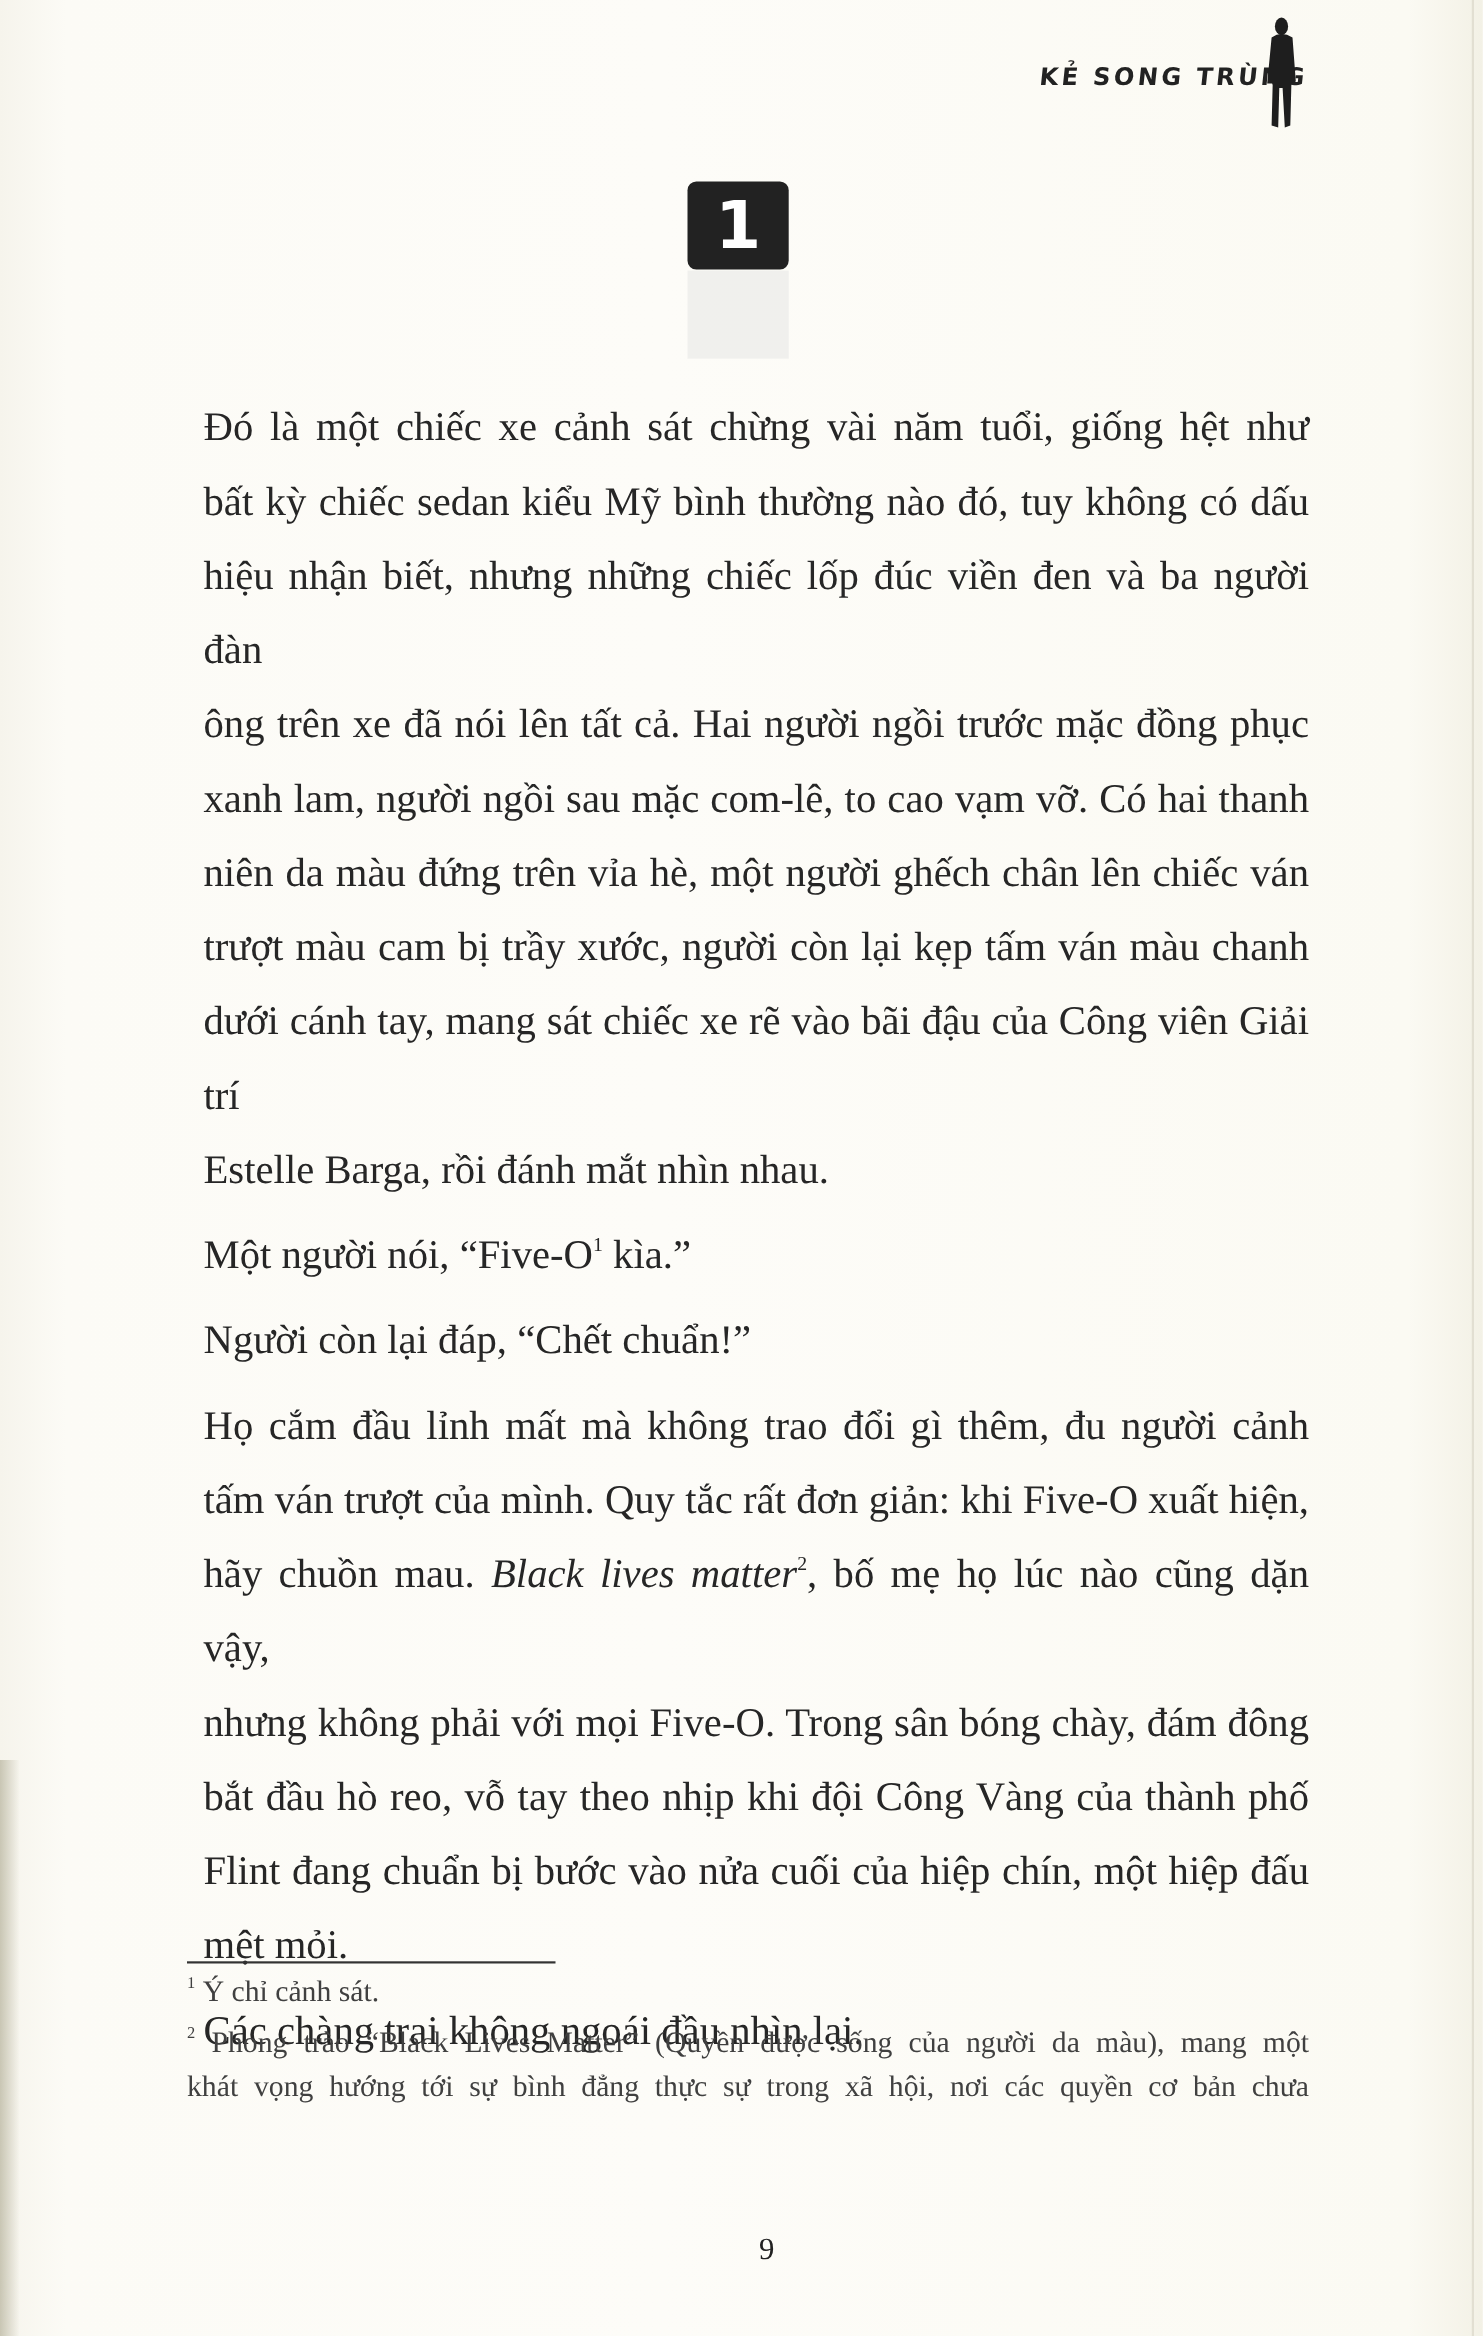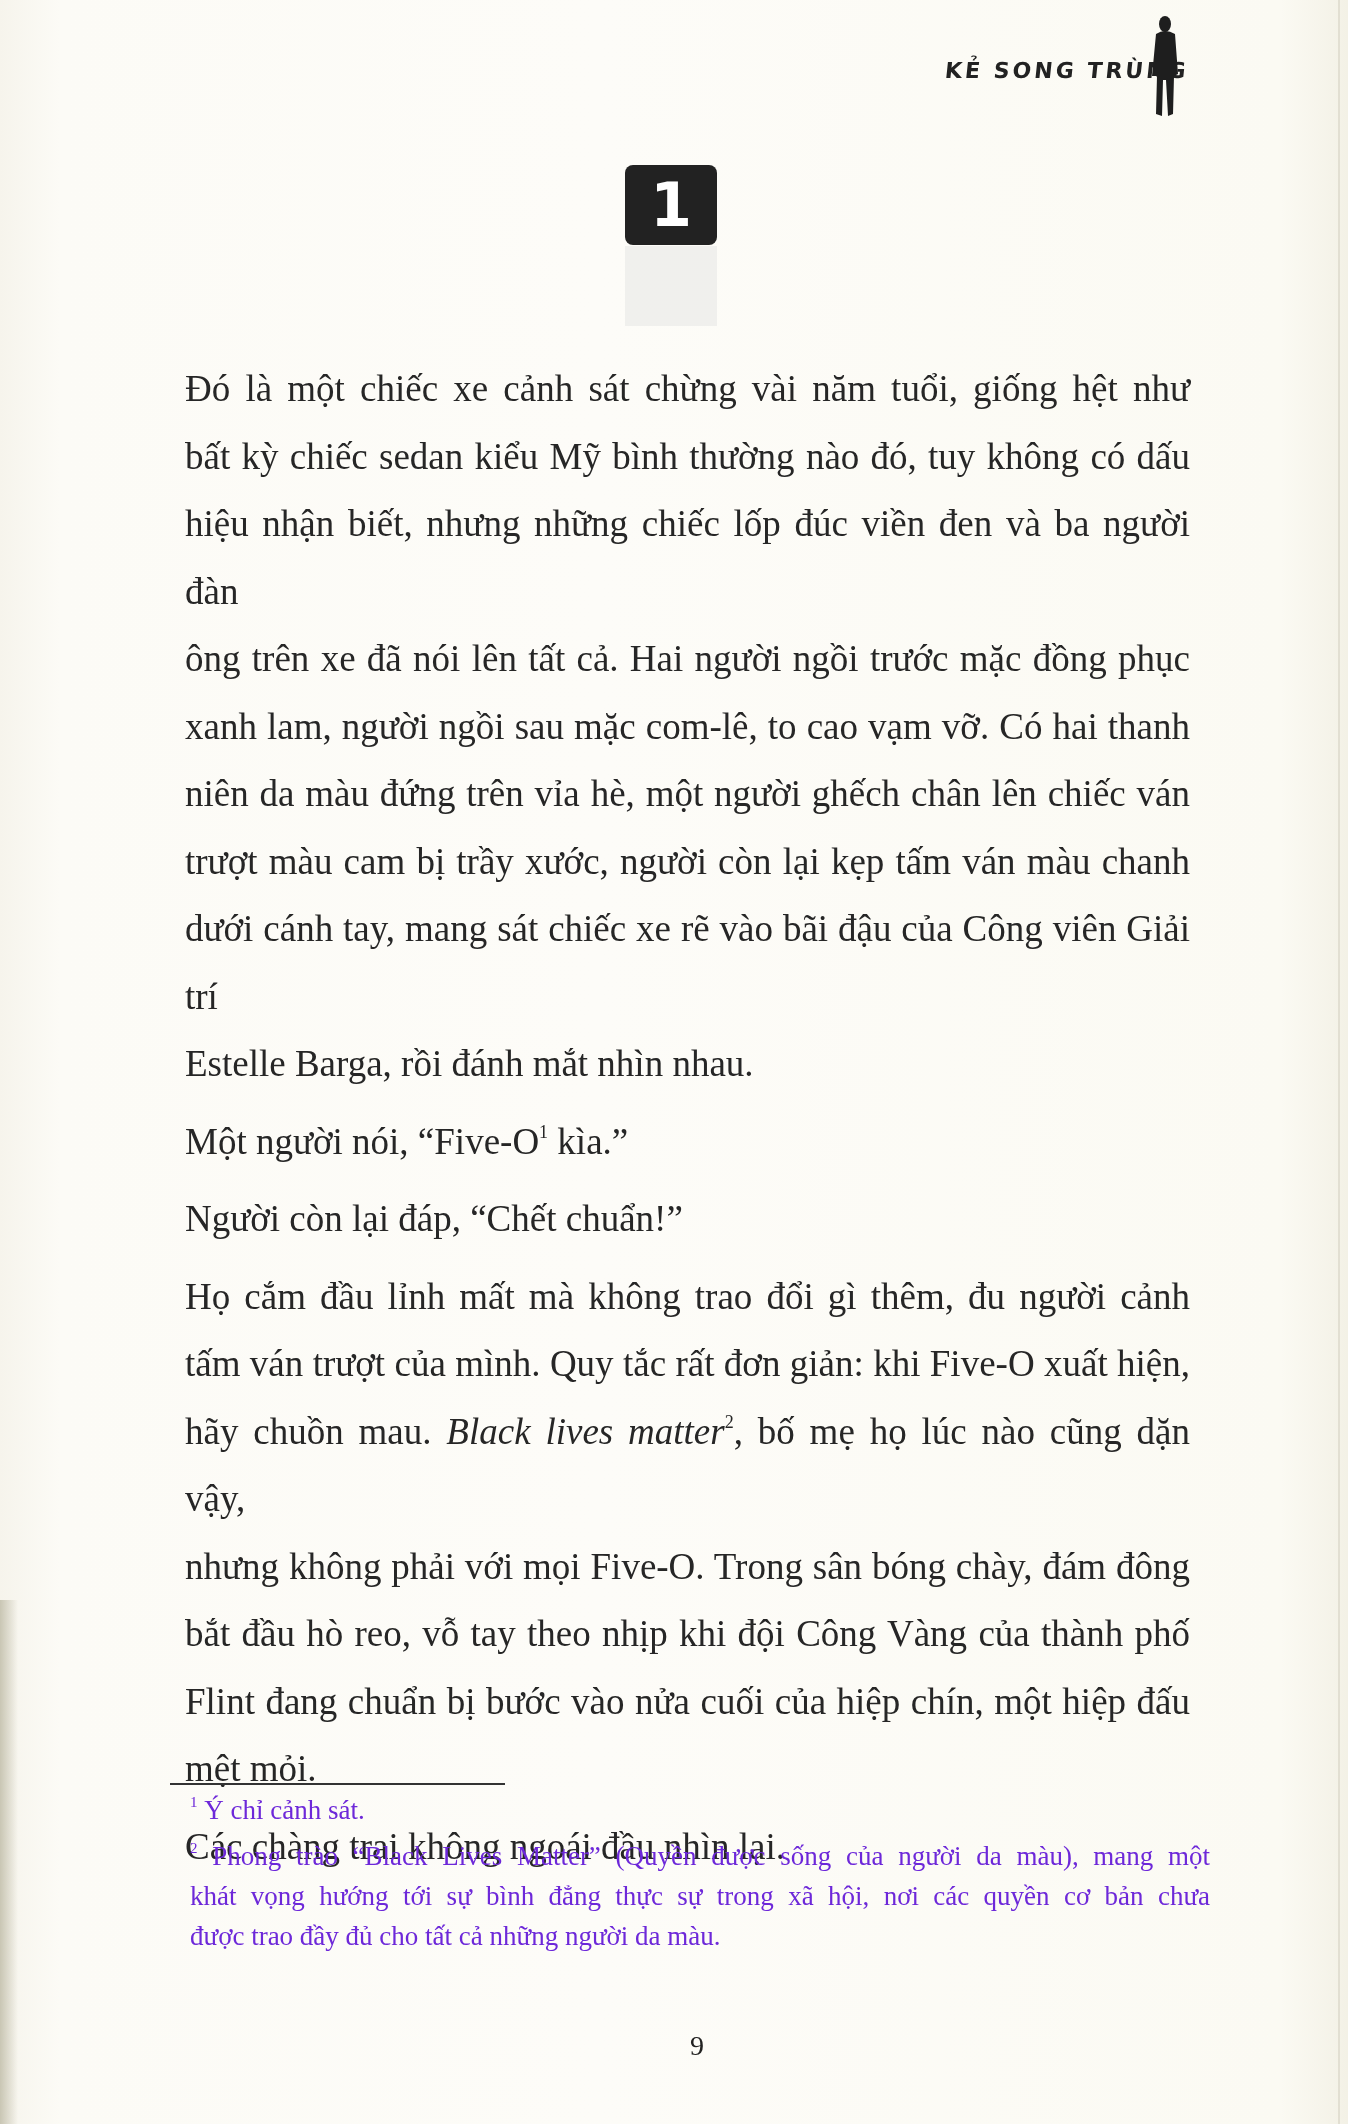--- a/index.html
+++ b/index.html
@@ -50,21 +50,21 @@
   .line.justify { text-align: justify; text-align-last: justify; white-space: normal; }
   .gap { height: 10px; }
   sup { font-size: 18px; vertical-align: 16px; line-height: 0; }
   em { }
   .footnote-rule {
     position: absolute; left: 170px; top: 1783px; width: 335px; height: 2px;
     background: #333;
   }
   .footnotes {
     position: absolute; left: 170px; top: 1790px; width: 1020px;
-    font-size: 27px; line-height: 40px; color: #6d28d9; margin-left: 20px;
+    font-size: 27px; line-height: 40px; color: #404040;
   }
   .fn-line { display: block; white-space: nowrap; }
   .fn-line.justify { text-align: justify; text-align-last: justify; white-space: normal; }
   .fn sup { font-size: 15px; vertical-align: 12px; }
   .page-number {
     position: absolute; left: 690px; top: 2030px;
     font-size: 28px; color: #222;
   }
 </style>
 </head>
@@ -122,17 +122,16 @@
 
 <div class="footnote-rule"></div>
 
 <div class="footnotes">
   <div class="fn">
     <span class="fn-line"><sup>1</sup> <span>Ý chỉ cảnh sát.</span></span>
   </div>
   <div class="fn" style="margin-top:6px">
     <span class="fn-line justify"><sup>2</sup> <span>Phong trào “Black Lives Matter” (Quyền được sống của người da màu), mang một</span></span>
     <span class="fn-line justify">khát vọng hướng tới sự bình đẳng thực sự trong xã hội, nơi các quyền cơ bản chưa</span>
-    <span class="fn-line">được trao đầy đủ cho tất cả những người da màu.</span>
   </div>
 </div>
 
 <div class="page-number">9</div>
 
 </body></html>

